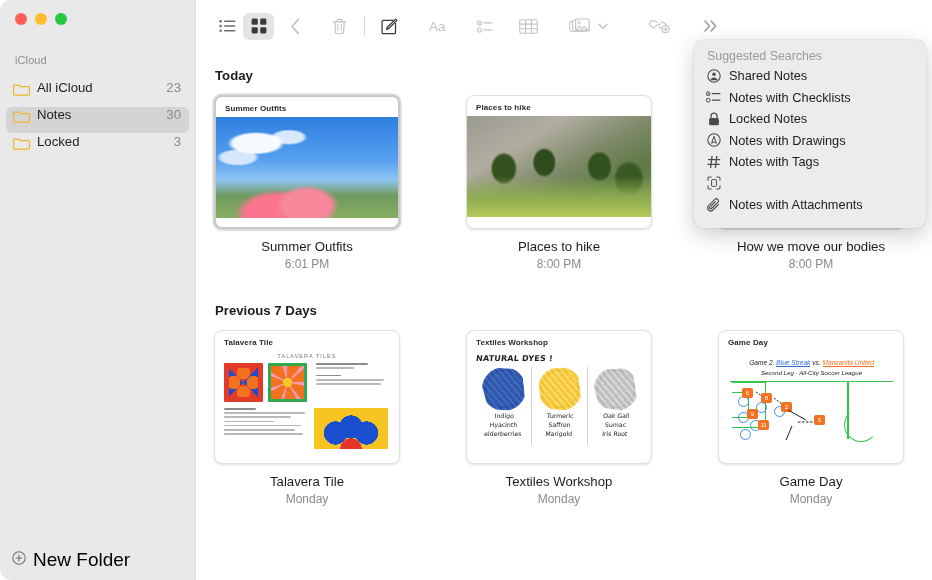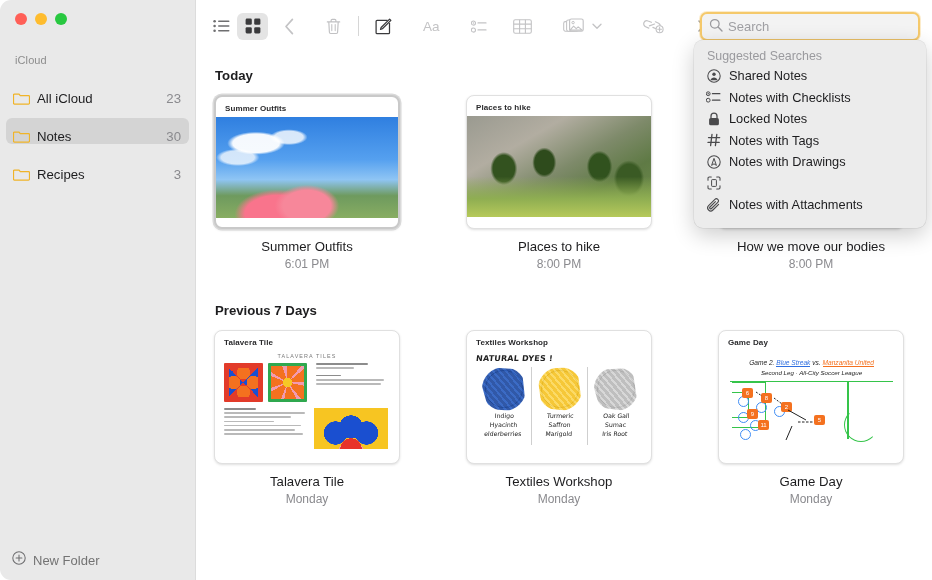--- a/index.html
+++ b/index.html
@@ -37,52 +37,53 @@
 
   .sidebar-section-title {
     position: absolute; top: 54px; left: 15px;
     font-size: 11px; color: #8d8d8d; font-weight: 400;
     letter-spacing: .1px;
   }
   #sidebar-list {
     position: absolute; top: 80px; left: 6px; right: 6px;
   }
   .sb-row {
-    display: flex; align-items: flex-end;
+    display: flex; align-items: flex-start;
     height: 26px; border-radius: 6px;
     padding: 0 8px 0 7px;
-    margin-bottom: 12px;
+    margin-bottom: 1px;
   }
   .sb-row.selected { background: #d4d4d4; }
   .sb-icon {
     width: 17px; height: 17px; margin-right: 7px;
     flex: 0 0 17px; display: flex; align-items: center; justify-content: center;
   }
   .sb-label {
     font-size: 13.2px; color: #1d1d1f; flex: 1 1 auto;
     white-space: nowrap; overflow: hidden;
   }
   .sb-count { font-size: 13.2px; color: #8a8a8e; }
 
   #new-folder-bar {
     position: absolute; bottom: 0; left: 0; right: 0;
     height: 40px; display: flex; align-items: center;
     padding-left: 12px; gap: 7px;
   }
-  #new-folder-bar .nf-label { font-size: 13px; color: #737373; }
+  #new-folder-bar .nf-label { font-size: 19px; color: #000000; }
 
   
   #main {
     flex: 1 1 auto; height: 580px; position: relative;
     background: #ffffff; overflow: hidden;
   }
   #toolbar {
     height: 52px; display: flex; align-items: center;
     padding: 0 12px 0 10px; gap: 0px;
     position: relative;
+    margin-left: 6px;
   }
   .tb-btn {
     width: 31px; height: 27px; border-radius: 6px;
     display: flex; align-items: center; justify-content: center;
     flex: 0 0 auto;
   }
   .tb-btn.active { background: #e4e4e4; }
   .tb-sep {
     width: 1px; height: 20px; background: #d6d6d6;
     margin: 0 9px;
@@ -329,21 +330,21 @@
         <span class="sb-label">Notes</span>
         <span class="sb-count">30</span>
       </div>
 
       <div class="sb-row">
         <span class="sb-icon">
           <svg width="17" height="14" viewBox="0 0 17 14">
               <path d="M1.4 3.2h4.6l1.3 1.5h8.3c.5 0 .9.4.9.9v6.5c0 .5-.4.9-.9.9H1.4c-.5 0-.9-.4-.9-.9V4.1c0-.5.4-.9.9-.9z" fill="none" stroke="#f0b429" stroke-width="1.25"></path>
             </svg>
         </span>
-        <span class="sb-label">Recipes</span>
+        <span class="sb-label">Locked</span>
         <span class="sb-count">3</span>
       </div>
 
 
     </div>
 
     <div id="new-folder-bar">
       <span>
         <svg width="14" height="14" viewBox="0 0 14 14">
             <circle cx="7" cy="7" r="6.2" fill="none" stroke="#6e6e70" stroke-width="1.05"></circle>
@@ -466,31 +467,20 @@
       </div>
 
       <div class="tb-gap-l"></div>
 
       <div class="tb-btn">
         <svg width="16" height="14" viewBox="0 0 16 14">
           <path d="M2 2.1 6.4 7 2 11.9M8.2 2.1 12.6 7l-4.4 4.9" fill="none" stroke="#9a9a9c" stroke-width="1.5" stroke-linecap="round" stroke-linejoin="round"></path>
         </svg>
       </div>
 
-      <div id="search-wrap">
-        <div id="search-field">
-          <span>
-            <svg width="14" height="14" viewBox="0 0 14 14">
-              <circle cx="5.8" cy="5.8" r="4.3" fill="none" stroke="#9a9a9e" stroke-width="1.25"></circle>
-              <path d="M9.1 9.1 13 13" stroke="#9a9a9e" stroke-width="1.35" stroke-linecap="round"></path>
-            </svg>
-          </span>
-          <span id="search-placeholder">Search</span>
-        </div>
-      </div>
     </div>
 
     <div id="notes-area">
 
       <div class="group-title">Today</div>
       <div class="row-cards">
 
         <div class="note-cell">
           <div class="card-thumb selected">
             <div class="thumb-head">Summer Outfits</div>
@@ -675,34 +665,34 @@
               <path d="M3 6.2V4.1a3 3 0 0 1 6 0v2.1" fill="none" stroke="#4a4a4c" stroke-width="1.25"></path>
               <rect x="1.1" y="6.1" width="9.8" height="7.2" rx="1.6" fill="#4a4a4c"></rect>
             </svg>
         </span>
         <span class="sg-label">Locked Notes</span>
       </div>
 
       <div class="sg-row">
         <span class="sg-icon">
           <svg width="14" height="14" viewBox="0 0 14 14">
-              <path d="M5 1.4 3.6 12.6M9.8 1.4 8.4 12.6M1.5 4.6h11.2M1 9.4h11.2" stroke="#4a4a4c" stroke-width="1.3" stroke-linecap="round"></path>
-            </svg>
-        </span>
-        <span class="sg-label">Notes with Tags</span>
+              <circle cx="7" cy="7" r="6.2" fill="none" stroke="#4a4a4c" stroke-width="1.05"></circle>
+              <path d="M7 3.4 4.6 10.4l2.4-1.6 2.4 1.6z" fill="none" stroke="#4a4a4c" stroke-width="1"></path>
+            </svg>
+        </span>
+        <span class="sg-label">Notes with Drawings</span>
       </div>
 
       <div class="sg-row">
         <span class="sg-icon">
           <svg width="14" height="14" viewBox="0 0 14 14">
-              <circle cx="7" cy="7" r="6.2" fill="none" stroke="#4a4a4c" stroke-width="1.05"></circle>
-              <path d="M7 3.4 4.6 10.4l2.4-1.6 2.4 1.6z" fill="none" stroke="#4a4a4c" stroke-width="1"></path>
-            </svg>
-        </span>
-        <span class="sg-label">Notes with Drawings</span>
+              <path d="M5 1.4 3.6 12.6M9.8 1.4 8.4 12.6M1.5 4.6h11.2M1 9.4h11.2" stroke="#4a4a4c" stroke-width="1.3" stroke-linecap="round"></path>
+            </svg>
+        </span>
+        <span class="sg-label">Notes with Tags</span>
       </div>
 
       <div class="sg-row">
         <span class="sg-icon">
           <svg width="14" height="14" viewBox="0 0 14 14">
             <path d="M1 4.3V2.2c0-.7.5-1.2 1.2-1.2h2.1M9.7 1h2.1c.7 0 1.2.5 1.2 1.2v2.1M13 9.7v2.1c0 .7-.5 1.2-1.2 1.2H9.7M4.3 13H2.2c-.7 0-1.2-.5-1.2-1.2V9.7" fill="none" stroke="#4a4a4c" stroke-width="1.05" stroke-linecap="round"></path>
             <rect x="4.6" y="3.6" width="4.8" height="6.8" rx=".7" fill="none" stroke="#4a4a4c" stroke-width="1"></rect>
           </svg>
         </span>
       </div>

